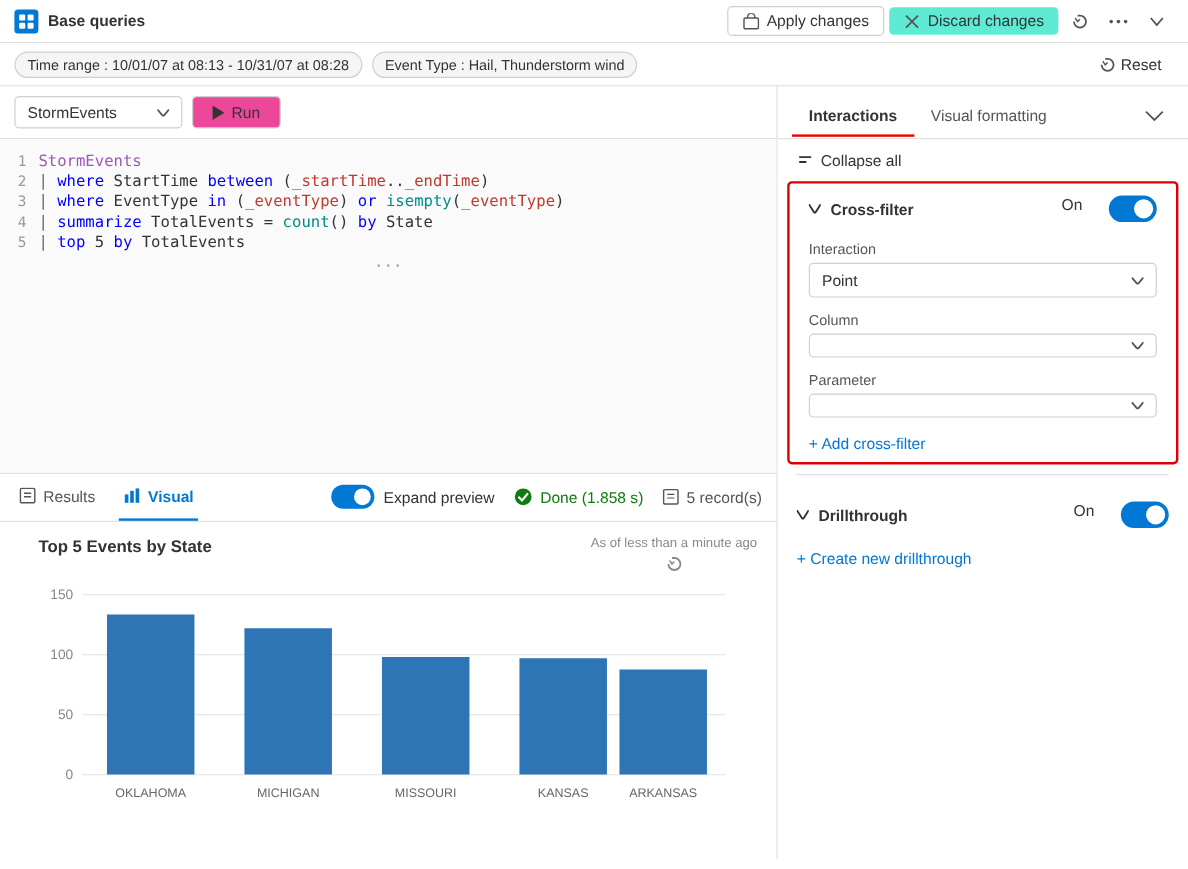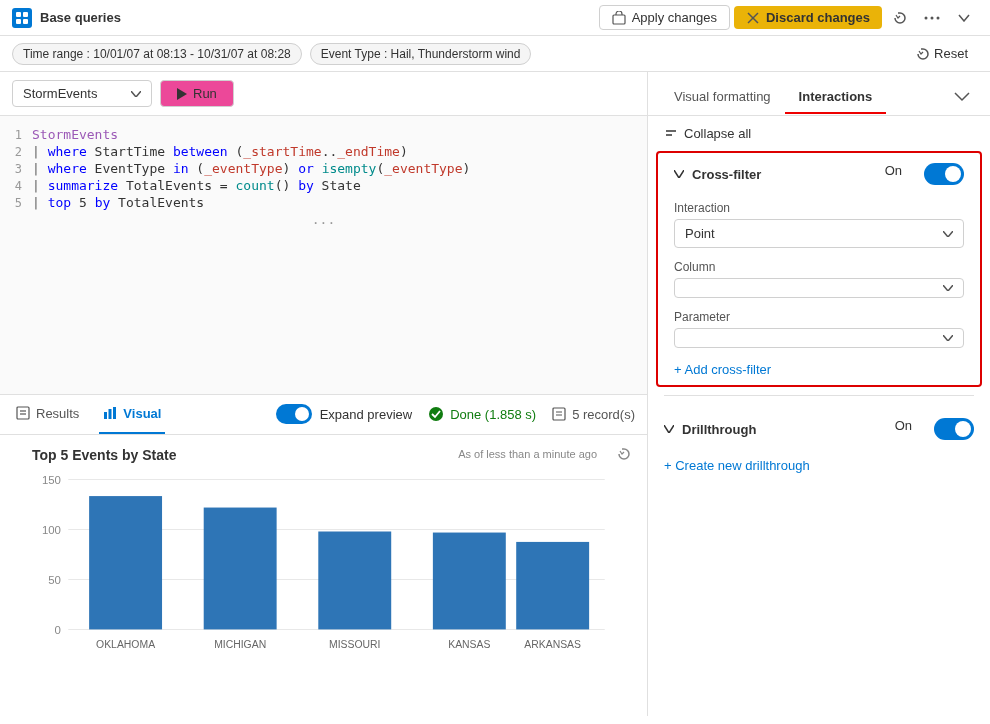--- a/index.html
+++ b/index.html
@@ -15,22 +15,22 @@
     .app-icon svg { width: 14px; height: 14px; }
     .top-bar-title { font-size: 13px; color: #333; font-weight: 700; }
     .top-bar-actions { margin-left: auto; display: flex; align-items: center; gap: 4px; }
     .btn-apply {
       display: flex; align-items: center; gap: 6px;
       padding: 4px 12px; background: #fff; border: 1px solid #d0d0d0;
       border-radius: 4px; cursor: pointer; font-size: 13px; color: #333;
     }
     .btn-discard {
       display: flex; align-items: center; gap: 6px;
-      padding: 4px 12px; background: #eab308; border: none;
-      border-radius: 4px; cursor: pointer; font-size: 13px; color: #333; font-weight: bold;
+      padding: 4px 12px; background: #5eead4; border: none;
+      border-radius: 4px; cursor: pointer; font-size: 13px; color: #333;
     }
     .btn-icon-round {
       width: 28px; height: 28px; border: none; background: transparent;
       cursor: pointer; display: flex; align-items: center; justify-content: center;
       border-radius: 4px; color: #555;
     }
 
     
     .filter-bar {
       display: flex; align-items: center; padding: 6px 12px; gap: 8px;
@@ -108,21 +108,21 @@
       position: absolute; content: ''; height: 14px; width: 14px;
       left: 3px; bottom: 3px; background: white; border-radius: 50%;
       transition: 0.3s; transform: translateX(16px);
     }
     .status-done { display: flex; align-items: center; gap: 6px; color: #107c10; font-size: 13px; }
     .records { display: flex; align-items: center; gap: 6px; color: #555; font-size: 13px; }
 
     
     .chart-area { padding: 12px 16px; flex: 1; overflow: hidden; }
     .chart-title { font-size: 14px; font-weight: 600; color: #333; margin-bottom: 4px; margin-left: 16px; }
-    .chart-subtitle { font-size: 11px; color: #888; text-align: right; margin-bottom: 8px; display: flex; align-items: center; gap: 20px; justify-content: flex-end; }
+    .chart-subtitle { font-size: 11px; color: #888; text-align: right; margin-bottom: 8px; display: flex; align-items: center; gap: 4px; justify-content: flex-end; flex-direction: column; }
 
     
     .right-panel { flex: 1; display: flex; flex-direction: column; padding: 8px 0; overflow-y: auto; }
     .panel-tabs { display: flex; align-items: center; padding: 0 12px; gap: 0; border-bottom: 1px solid #e0e0e0; }
     .panel-tab {
       padding: 8px 14px; font-size: 13px; cursor: pointer; color: #555;
       border-bottom: 2px solid transparent;
     }
     .panel-tab.active { color: #333; border-bottom: 2px solid #e00; font-weight: 600; }
     .panel-tab-more { margin-left: auto; cursor: pointer; color: #555; padding: 8px; }
@@ -373,25 +373,25 @@
         <text x="510" y="172" text-anchor="middle" font-size="10" fill="#666">ARKANSAS</text>
       </svg>
       
     </div>
 
   </div>
 
   <div class="right-panel">
 
     <div class="panel-tabs">
+      <div class="panel-tab active">
+        <span>Interactions</span>
+      </div>
       <div class="panel-tab">
         <span>Visual formatting</span>
-      </div>
-      <div class="panel-tab active">
-        <span>Interactions</span>
       </div>
       <div class="panel-tab-more">
         <svg width="16" height="16" viewBox="0 0 16 16">
             <polyline points="1,5 8,12 15,5" stroke="#555" stroke-width="1.5" fill="none"></polyline>
           </svg>
       </div>
     </div>
 
     <div class="panel-section">
       <button class="collapse-all-btn">

